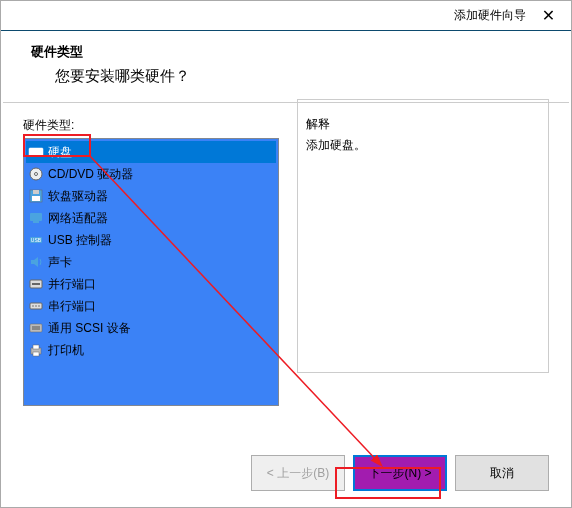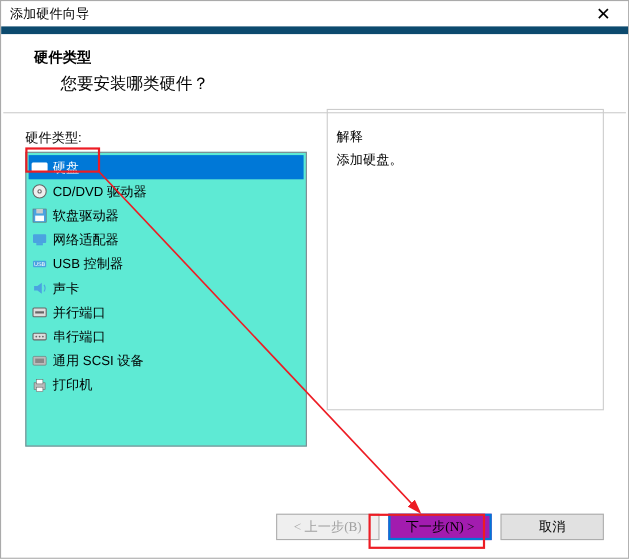--- a/index.html
+++ b/index.html
@@ -6,23 +6,23 @@
     body {
       width: 572px; height: 508px;
       font-family: "Microsoft YaHei", "Segoe UI", sans-serif;
       font-size: 12px;
       background: #fff;
       position: relative;
       border: 1px solid #aaa;
     }
     .titlebar {
       height: 30px;
-      display: flex; align-items: center; justify-content: space-between;
+      display: flex; align-items: center; justify-content: flex-end;
       padding: 0 0 0 8px;
-      border-bottom: 7px solid #0c4a6e;
+      border-bottom: 1px solid #0c4a6e;
     }
     .titlebar .title { font-size: 12px; }
     .titlebar .close {
       width: 45px; height: 30px;
       display: flex; align-items: center; justify-content: center;
       font-size: 16px; font-family: Arial;
     }
     .header {
       padding: 12px 0 16px 30px;
     }
@@ -35,21 +35,21 @@
       padding: 14px 22px 0 22px;
       gap: 18px;
     }
     .left { flex: 0 0 256px; }
     .right { flex: 1; }
     .section-label { font-size: 12px; margin-bottom: 4px; }
 
     .listbox {
       border: 1px solid #828790;
       height: 268px;
-      background: #5eead4;
+      background: #3b82f6;
       padding: 2px;
       overflow: hidden;
     }
     .list-item {
       display: flex; align-items: center; gap: 4px;
       height: 22px; padding: 0 2px;
       font-size: 12px;
       white-space: nowrap;
     }
     .list-item.selected {
@@ -70,26 +70,26 @@
     }
     .right-box .lbl { font-size: 12px; margin: 10px 0 4px 0; }
     .right-box .desc { font-size: 12px; margin-top: 4px; }
 
     .footer {
       position: absolute;
       bottom: 16px; right: 22px; left: 22px;
       display: flex; justify-content: flex-end; gap: 8px;
     }
     .btn {
-      min-width: 94px; height: 24px;
+      min-width: 94px; height: 36px;
       border: 1px solid #adadad;
       background: #e1e1e1;
       font-size: 12px;
       display: inline-flex; align-items: center; justify-content: center;
-      font-family: Liberation Serif, serif;
+      font-family: Liberation Sans, sans-serif;
     }
     .btn.disabled { color: #a0a0a0; background: #efefef; }
     .btn.primary { border: 2px solid #0078d7; background: #a21caf; }
 
     .red-box1 { position: absolute; border: 2px solid #ed1c24; left: 22px; top: 133px; width: 68px; height: 23px; pointer-events: none; }
     .red-box2 { position: absolute; border: 2px solid #ed1c24; left: 334px; top: 466px; width: 106px; height: 32px; pointer-events: none; }
     .arrow-svg { position: absolute; left: 0; top: 0; width: 572px; height: 508px; pointer-events: none; }
   </style>
 </head>
 <body>

